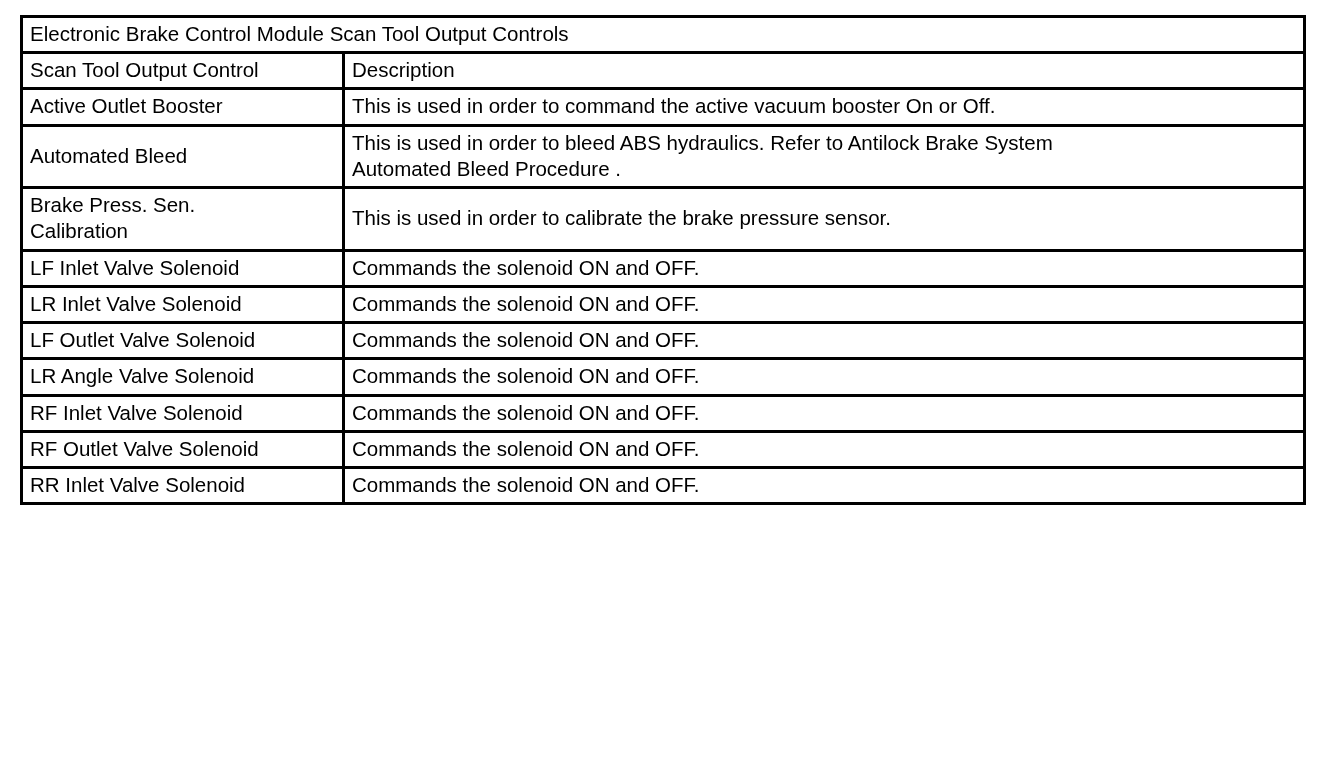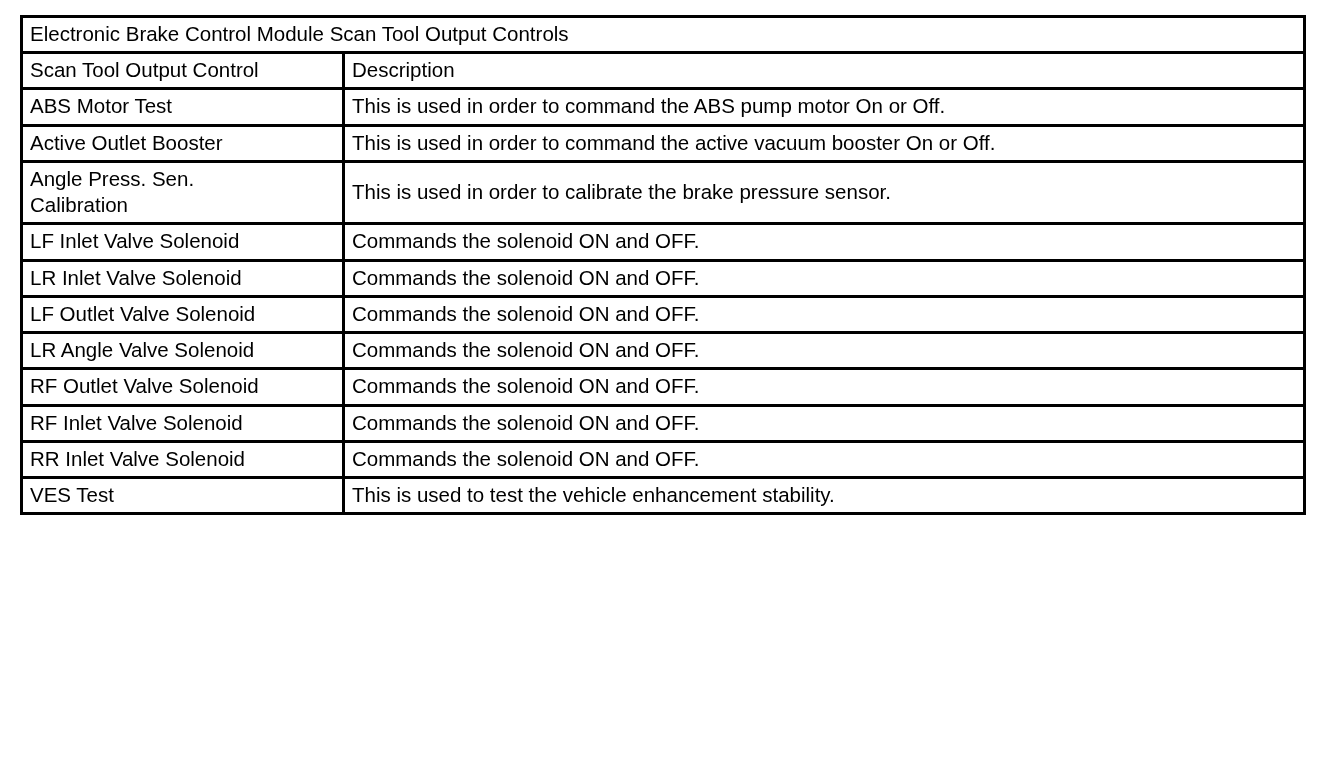--- a/index.html
+++ b/index.html
@@ -85,60 +85,57 @@
       <col class="col-desc">
     </colgroup>
     <tbody>
       <tr>
         <td class="title-cell" colspan="2">Electronic Brake Control Module Scan Tool Output Controls</td>
       </tr>
       <tr>
         <th class="head-cell">Scan Tool Output Control</th>
         <th class="head-cell">Description</th>
       </tr>
-    <tr class="row-single">
-          <td class="desc-wrap">ABS Motor Test</td>
-          <td class="desc-wrap">This is used in order to command the ABS pump motor On or Off.</td>
-        </tr>
         <tr class="row-single">
           <td class="desc-wrap">Active Outlet Booster</td>
           <td class="desc-wrap">This is used in order to command the active vacuum booster On or Off.</td>
         </tr>
         <tr class="row-tall">
-          <td class="desc-wrap">Angle Press. Sen.
+          <td class="desc-wrap">Automated Bleed</td>
+          <td class="desc-wrap">This is used in order to bleed ABS hydraulics. Refer to Antilock Brake System
+Automated Bleed Procedure .</td>
+        </tr>
+        <tr class="row-tall">
+          <td class="desc-wrap">Brake Press. Sen.
 Calibration</td>
           <td class="desc-wrap">This is used in order to calibrate the brake pressure sensor.</td>
         </tr>
         <tr class="row-single">
           <td class="desc-wrap">LF Inlet Valve Solenoid</td>
           <td class="desc-wrap">Commands the solenoid ON and OFF.</td>
         </tr>
         <tr class="row-single">
           <td class="desc-wrap">LR Inlet Valve Solenoid</td>
           <td class="desc-wrap">Commands the solenoid ON and OFF.</td>
         </tr>
         <tr class="row-single">
           <td class="desc-wrap">LF Outlet Valve Solenoid</td>
           <td class="desc-wrap">Commands the solenoid ON and OFF.</td>
         </tr>
         <tr class="row-single">
           <td class="desc-wrap">LR Angle Valve Solenoid</td>
           <td class="desc-wrap">Commands the solenoid ON and OFF.</td>
         </tr>
         <tr class="row-single">
-          <td class="desc-wrap">RF Outlet Valve Solenoid</td>
+          <td class="desc-wrap">RF Inlet Valve Solenoid</td>
           <td class="desc-wrap">Commands the solenoid ON and OFF.</td>
         </tr>
         <tr class="row-single">
-          <td class="desc-wrap">RF Inlet Valve Solenoid</td>
+          <td class="desc-wrap">RF Outlet Valve Solenoid</td>
           <td class="desc-wrap">Commands the solenoid ON and OFF.</td>
         </tr>
         <tr class="row-single">
           <td class="desc-wrap">RR Inlet Valve Solenoid</td>
           <td class="desc-wrap">Commands the solenoid ON and OFF.</td>
         </tr>
-        <tr class="row-single">
-          <td class="desc-wrap">VES Test</td>
-          <td class="desc-wrap">This is used to test the vehicle enhancement stability.</td>
-        </tr>
       </tbody>
   </table>
 </div>
 
 </body></html>

